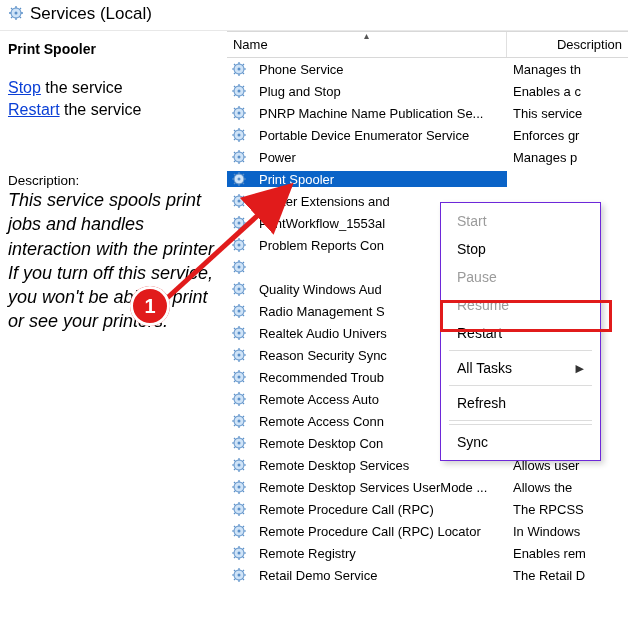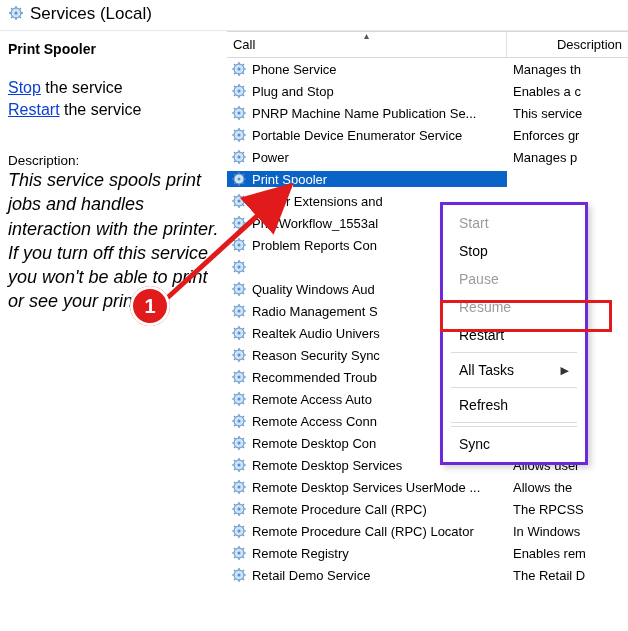--- a/index.html
+++ b/index.html
@@ -26,21 +26,21 @@
     display: flex;
     height: calc(100% - 28px);
   }
   .left-pane {
     width: 255px;
     padding: 10px 8px 10px 8px;
   }
   .svc-name { font-weight: bold; font-size: 14px; margin-bottom: 22px; }
   .action-line { font-size: 16px; margin-bottom: 4px; }
   .link { color: #0a3fd6; text-decoration: underline; cursor: pointer; }
-  .desc-label { margin-top: 34px; font-size: 13.5px; }
+  .desc-label { margin-top: 54px; font-size: 13.5px; }
   .desc-text { font-size: 18px; line-height: 1.35; font-style: italic; }
   .right-pane {
     flex: 1;
     display: flex;
     flex-direction: column;
   }
   .col-header {
     display: flex;
     border-bottom: 1px solid #d8d8d8;
     border-top: 1px solid #d8d8d8;
@@ -74,21 +74,21 @@
   .row {
     display:flex;
     align-items:center;
     height:22px;
     cursor:default;
   }
   .row .cell-name {
     width: 280px;
     display:flex;
     align-items:center;
-    gap:5px;
+    gap:12px;
     padding-left:4px;
     white-space:nowrap;
     overflow:hidden;
   }
   .row .cell-desc {
     flex:1;
     white-space:nowrap;
     overflow:hidden;
     padding-left:6px;
   }
@@ -98,23 +98,23 @@
   }
   .row.selected .cell-desc {
     background:#e5f1fb;
   }
   .svc-icon svg { width:16px; height:16px; display:block; }
   
   .context-menu {
     position:absolute;
     left:440px;
     top:202px;
-    width:148px;
+    width:161px;
     background:#ffffff;
-    border:3px solid #6d28d9;
+    border:1px solid #6d28d9;
     box-shadow: 3px 3px 6px rgba(0,0,0,0.18);
     padding:4px 2px;
     font-size:14px;
   }
   .menu-item {
     padding:6px 14px;
     cursor:default;
     display:flex;
     justify-content:space-between;
     align-items:center;
@@ -193,21 +193,21 @@
       <span class="link">Restart</span><span> the service</span>
     </div>
     <div class="desc-label">Description:</div>
     <div class="desc-text">This service spools print jobs and handles interaction with the printer. If you turn off this service, you won't be able to print or see your printers.</div>
   </div>
 
   <div class="right-pane">
     <div class="col-header">
       <div class="col-name">
         <span class="sort-caret">▴</span>
-        <span>Call</span>
+        <span>Name</span>
       </div>
       <div class="col-desc">
         <span>Description</span>
       </div>
     </div>
     <div class="list" id="svc-list">
         <div class="row">
           <div class="cell-name">
             <span class="svc-icon">
               <svg viewBox="0 0 16 16">

